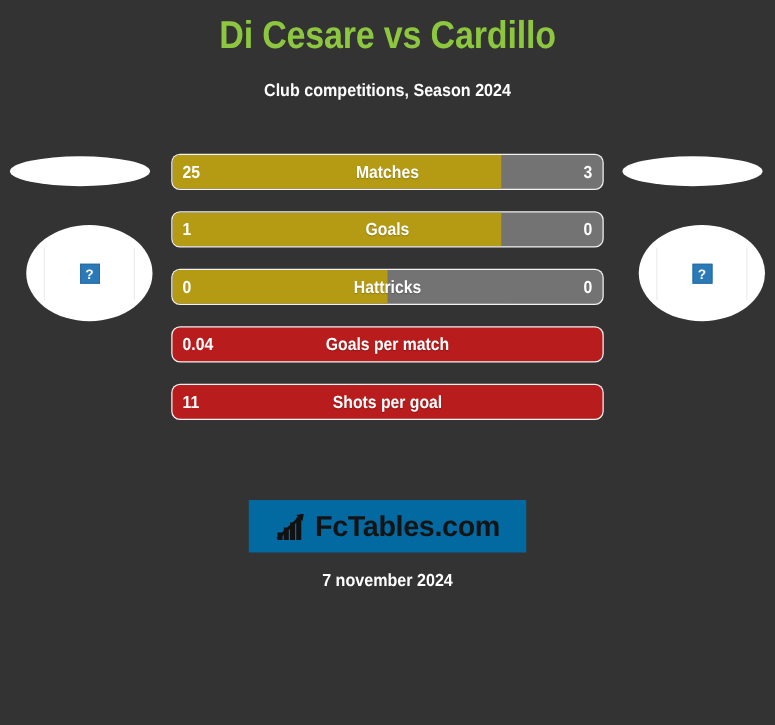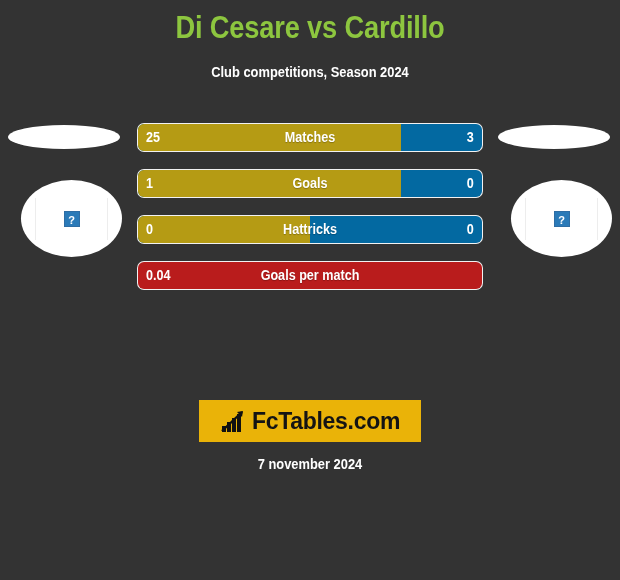--- a/index.html
+++ b/index.html
@@ -109,21 +109,21 @@
     top: 124px;
     left: 138px;
     width: 344px;
   }
   .bar-row {
     position: relative;
     height: 27px;
     margin-bottom: 19px;
     border-radius: 6px;
     overflow: hidden;
-    background: #0369a1;
+    background: #737373;
     box-shadow: 0 0 0 1px #F2F2F2;
   }
   .bar-row.full-gold { background: #b91c1c; }
 
   .bar-fill {
     position: absolute;
     top: 0;
     left: 0;
     height: 100%;
     background: #B59B14;
@@ -163,21 +163,21 @@
     text-shadow: 0 1px 1px rgba(0,0,0,0.25);
   }
 
   
   .logo-box {
     position: absolute;
     top: 400px;
     left: 199px;
     width: 222px;
     height: 42px;
-    background: #eab308;
+    background: #0369a1;
     display: flex;
     align-items: center;
     justify-content: center;
     gap: 6px;
   }
   .logo-icon { display: block; }
   .logo-text {
     color: #141414;
     font-size: 23px;
     font-weight: bold;
@@ -241,20 +241,24 @@
       </div>
       <div class="bar-row">
         <div class="bar-fill" style="width: 50%;"></div>
         <div class="bar-val home">0</div>
         <div class="bar-label">Hattricks</div>
         <div class="bar-val away">0</div>
       </div>
       <div class="bar-row full-gold">
         <div class="bar-val home">0.04</div>
         <div class="bar-label">Goals per match</div>
+      </div>
+      <div class="bar-row full-gold">
+        <div class="bar-val home">11</div>
+        <div class="bar-label">Shots per goal</div>
       </div>
     </div>
 
   <div class="logo-box">
     <svg class="logo-icon" width="26" height="24" viewBox="0 0 26 24">
       <path d="M2 22 L22 3" stroke="#111" stroke-width="2.4" fill="none"></path>
       <path d="M17 3 L23 2 L22 8 Z" fill="#111"></path>
       <rect x="2" y="17" width="4" height="6" fill="#111"></rect>
       <rect x="7" y="13" width="4" height="10" fill="#111"></rect>
       <rect x="12" y="9" width="4" height="14" fill="#111"></rect>

